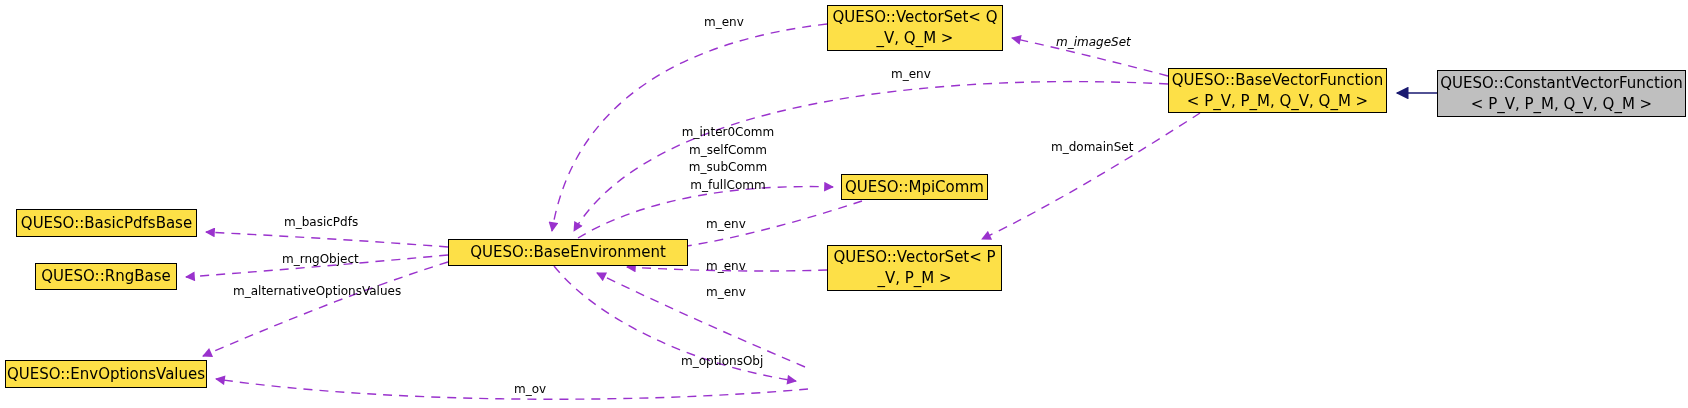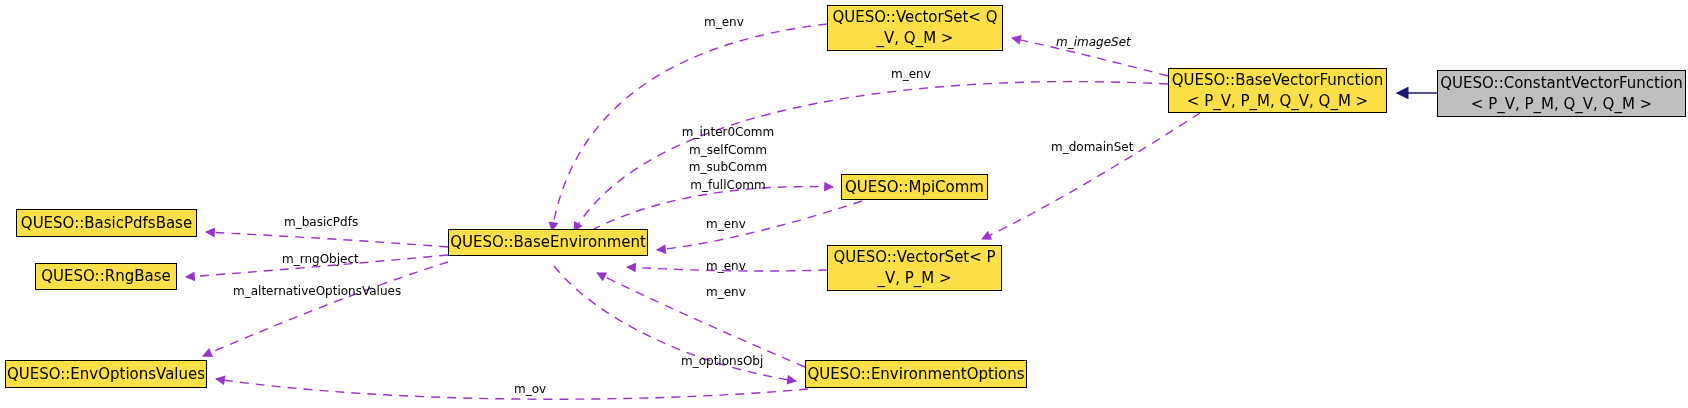--- a/index.html
+++ b/index.html
@@ -103,40 +103,37 @@
   </div>
 
   <div class="node" style="left:16px; top:209px; width:181px; height:28px;">
     <span>QUESO::BasicPdfsBase</span>
   </div>
 
   <div class="node" style="left:35px; top:263px; width:142px; height:27px;">
     <span>QUESO::RngBase</span>
   </div>
 
-  <div class="node" style="left:448px; top:229px; width:200px; height:27px;">
+  <div class="node" style="left:448px; top:239px; width:240px; height:27px;">
     <span>QUESO::BaseEnvironment</span>
   </div>
 
   <div class="node" style="left:841px; top:174px; width:147px; height:26px;">
     <span>QUESO::MpiComm</span>
   </div>
 
   <div class="node" style="left:827px; top:245px; width:175px; height:46px;">
     <span>QUESO::VectorSet&lt; P</span>
     <span>_V, P_M &gt;</span>
   </div>
 
   <div class="node" style="left:5px; top:360px; width:202px; height:28px;">
     <span>QUESO::EnvOptionsValues</span>
   </div>
 
-  <div class="node" style="left:805px; top:360px; width:222px; height:28px;">
-    <span>QUESO::EnvironmentOptions</span>
-  </div>
 
   <div class="edge-label" style="left:704px; top:14px;">m_env</div>
 
   <div class="edge-label" style="left:1056px; top:34px;font-style:italic;">m_imageSet</div>
 
   <div class="edge-label" style="left:891px; top:66px;">m_env</div>
 
   <div class="edge-label" style="left:1051px; top:139px;">m_domainSet</div>
 
   <div class="edge-label multiline" style="left:664px; top:124px; width:128px;">

